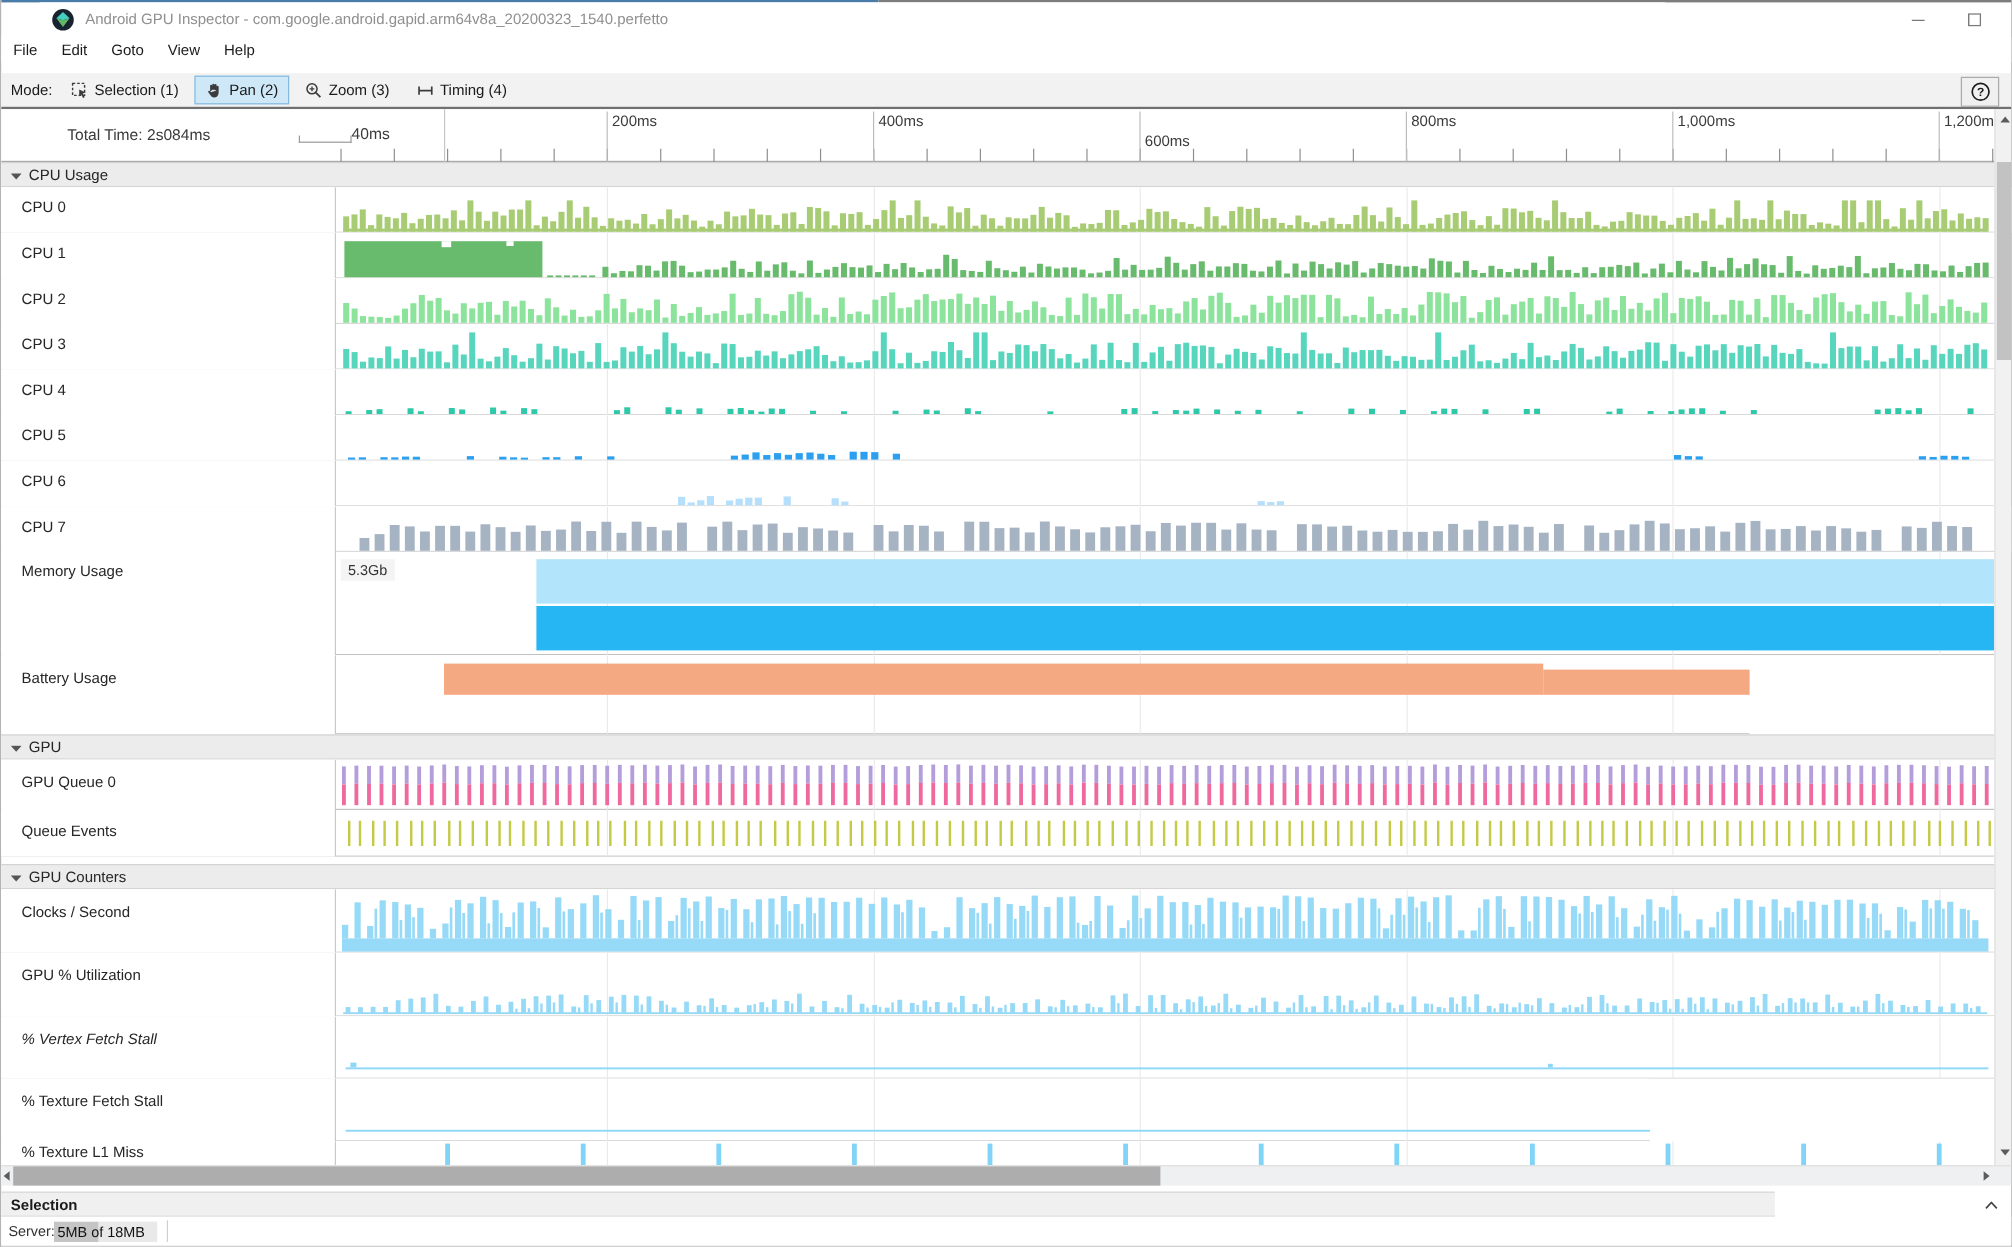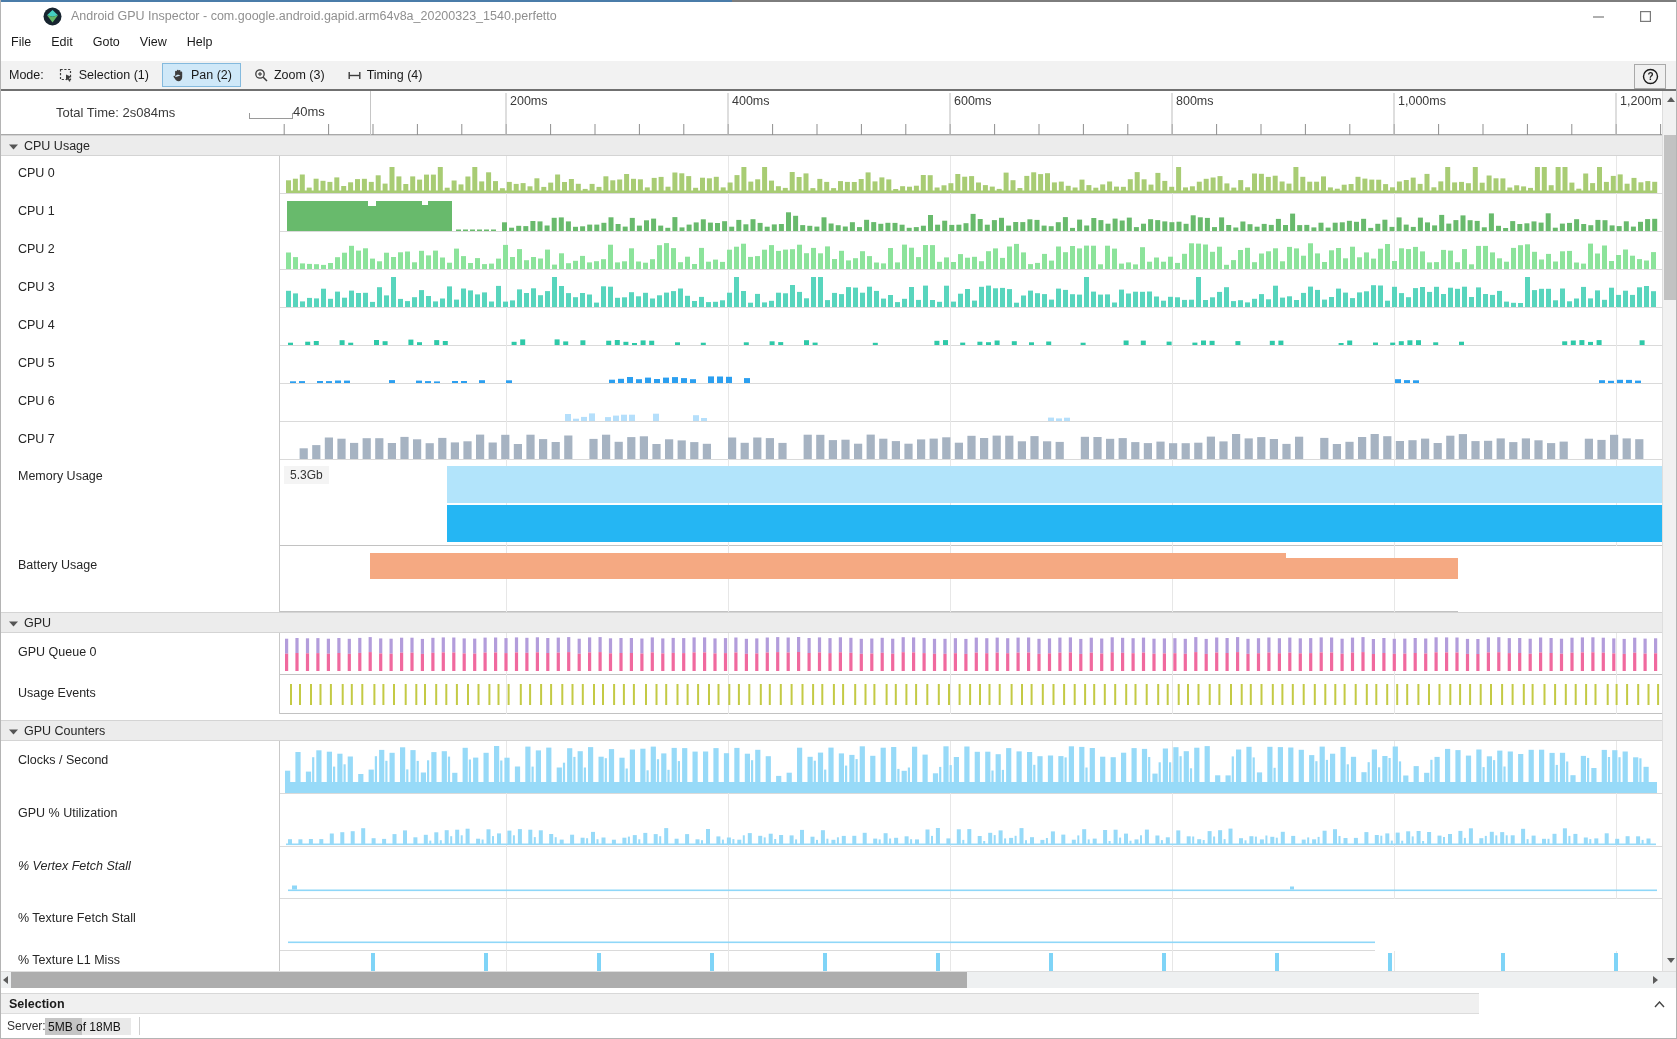--- a/index.html
+++ b/index.html
@@ -202,21 +202,21 @@
           <line x1="1380.6" y1="33" x2="1380.6" y2="44" stroke="#8f8f8f" stroke-width="1"></line>
           <line x1="226" y1="2" x2="226" y2="44" stroke="#bdbdbd" stroke-width="1"></line>
           <line x1="448" y1="2" x2="448" y2="44" stroke="#bdbdbd" stroke-width="1"></line>
           <line x1="670" y1="2" x2="670" y2="44" stroke="#bdbdbd" stroke-width="1"></line>
           <line x1="892" y1="2" x2="892" y2="44" stroke="#bdbdbd" stroke-width="1"></line>
           <line x1="1114" y1="2" x2="1114" y2="44" stroke="#bdbdbd" stroke-width="1"></line>
           <line x1="1336" y1="2" x2="1336" y2="44" stroke="#bdbdbd" stroke-width="1"></line>
         </svg>
         <div class="ruler-lbl" style="left: 230px;">200ms</div>
         <div class="ruler-lbl" style="left: 452px;">400ms</div>
-        <div class="ruler-lbl" style="left: 674px;">600ms</div>
+        <div class="ruler-lbl" style="left: 674px; margin-top: 17px;">600ms</div>
         <div class="ruler-lbl" style="left: 896px;">800ms</div>
         <div class="ruler-lbl" style="left: 1118px;">1,000ms</div>
         <div class="ruler-lbl" style="left: 1340px;">1,200ms</div>
       </div>
   </div>
 
   <div class="abs" id="rows">
       <div class="sec-header" style="top: 135px; height: 21px;">
         <span class="tri">
           <svg width="9" height="6">
@@ -1723,21 +1723,21 @@
             <rect x="1314.5" y="9.0" width="2.0" height="21.0" fill="#c4ca45"></rect>
             <rect x="1326.7" y="9.0" width="2.0" height="21.0" fill="#c4ca45"></rect>
             <rect x="1335.6" y="9.0" width="2.0" height="21.0" fill="#c4ca45"></rect>
             <rect x="1346.1" y="9.0" width="2.0" height="21.0" fill="#c4ca45"></rect>
             <rect x="1357.2" y="9.0" width="2.0" height="21.0" fill="#c4ca45"></rect>
             <rect x="1367.5" y="9.0" width="2.0" height="21.0" fill="#c4ca45"></rect>
             <rect x="1377.1" y="9.0" width="2.0" height="21.0" fill="#c4ca45"></rect>
           </svg>
         </div>
         <div class="tlabel">
-          <span style="top: 11px;">Usage Events</span>
+          <span style="top: 11px;">Queue Events</span>
         </div>
       </div>
       <div class="sec-header" style="top: 720px; height: 21px;">
         <span class="tri">
           <svg width="9" height="6">
             <polygon points="0,0.5 9,0.5 4.5,5.5" fill="#555"></polygon>
           </svg>
         </span>
         <span class="sec-lbl">GPU Counters</span>
       </div>

